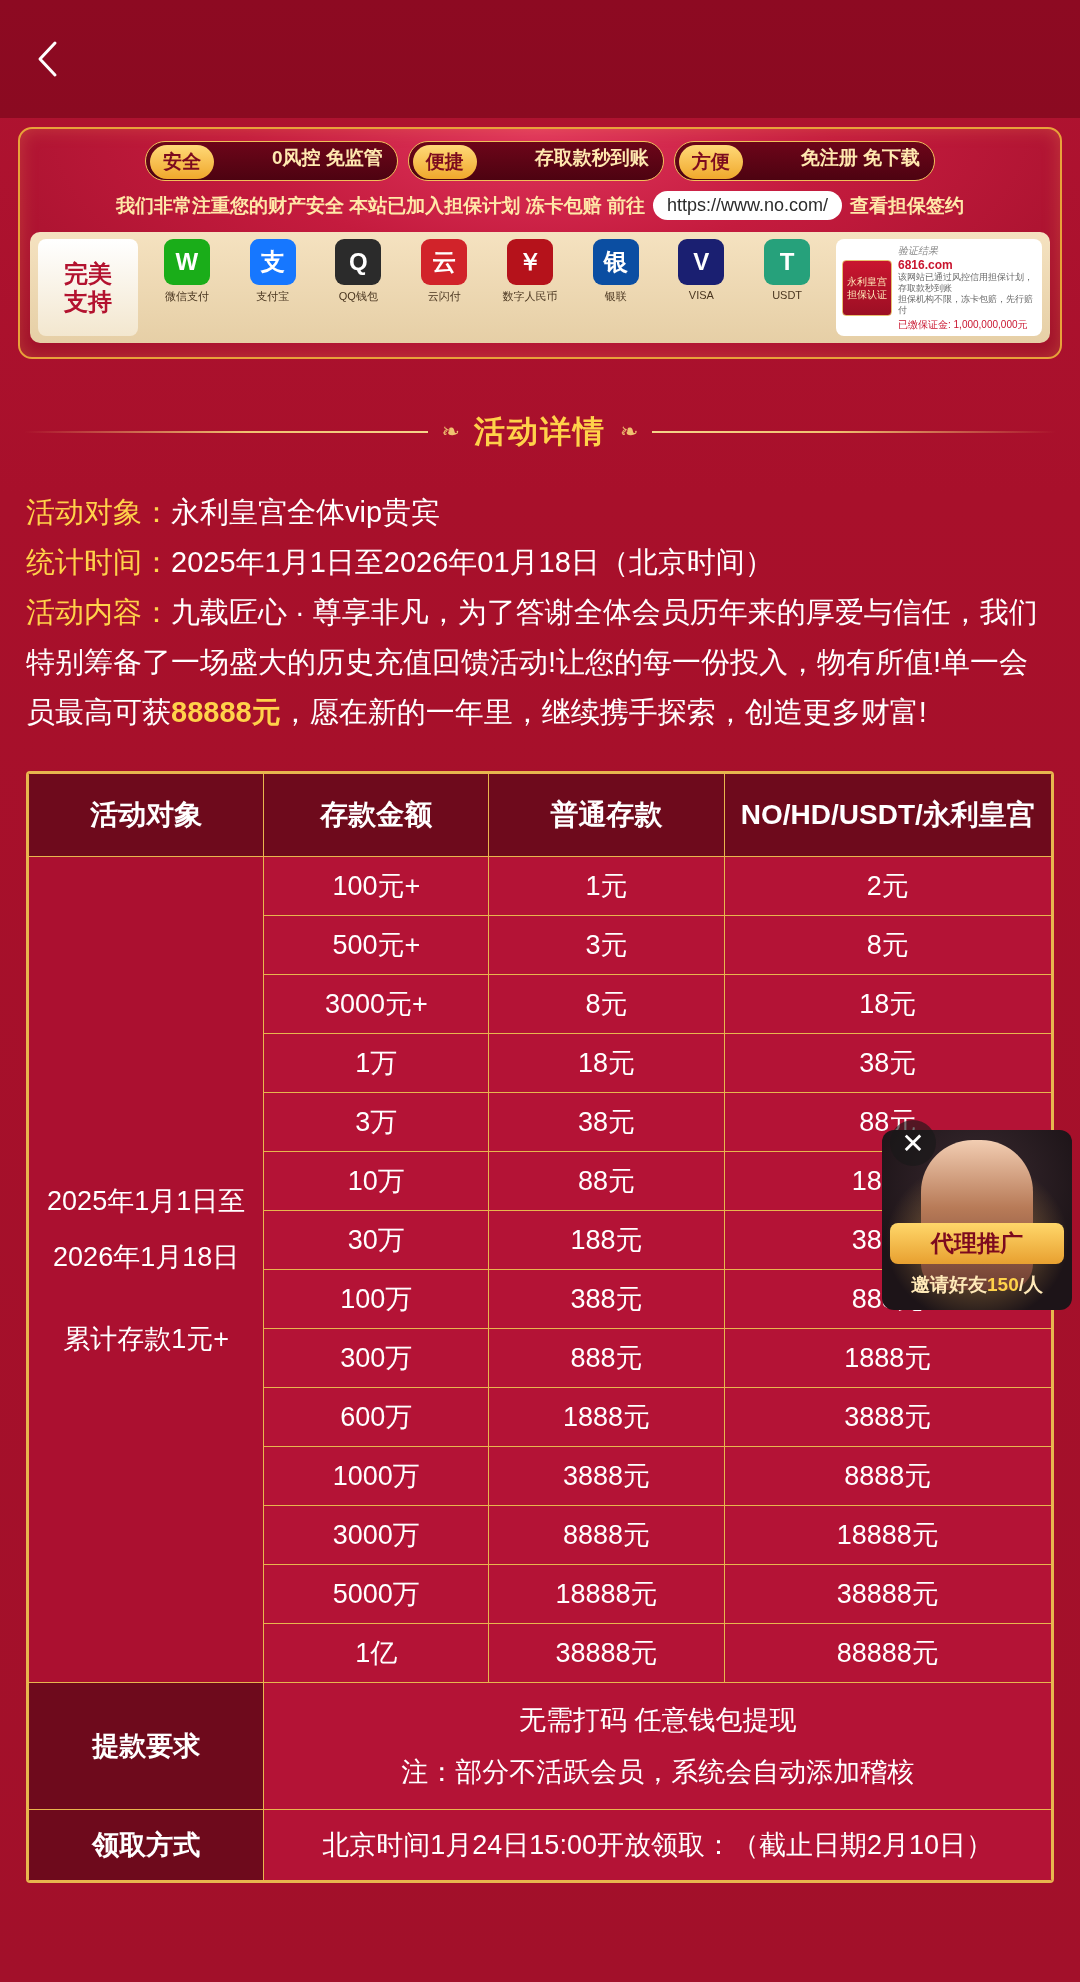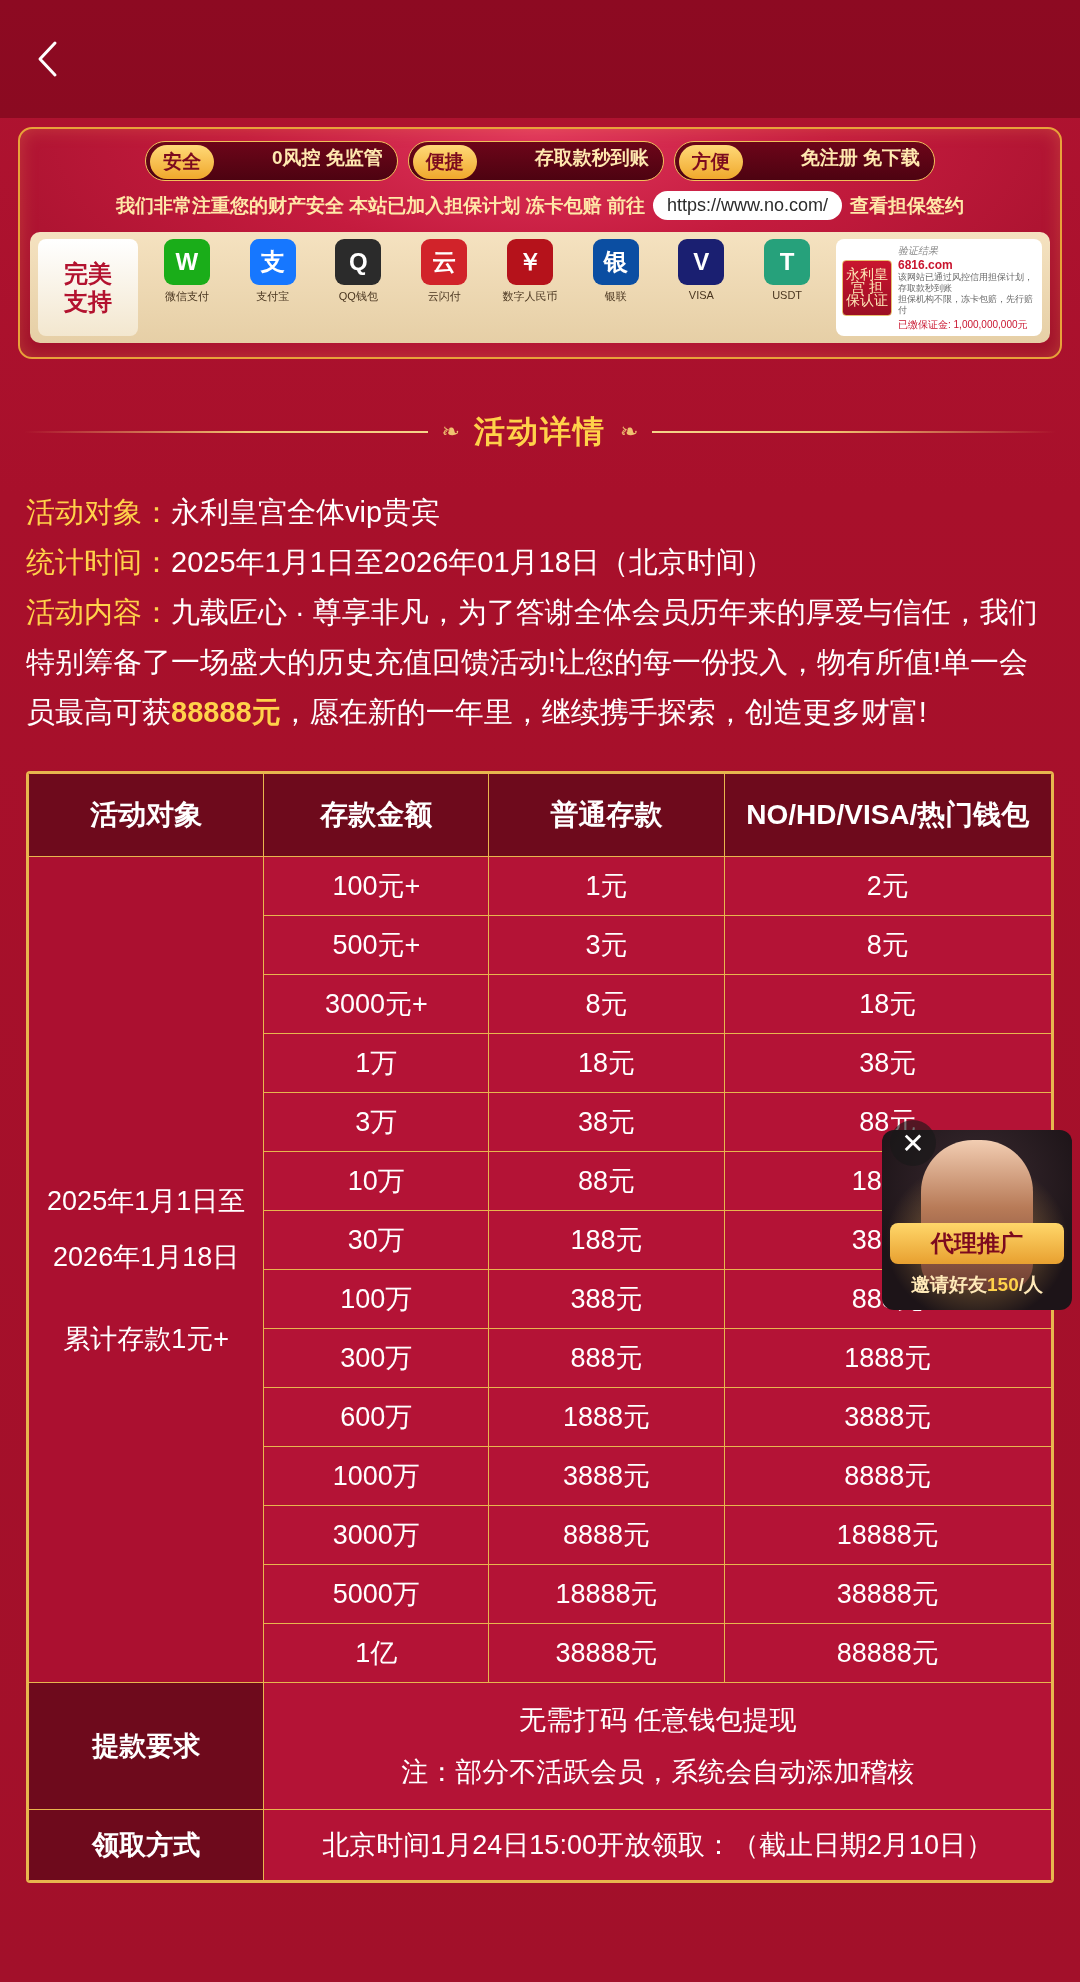--- a/index.html
+++ b/index.html
@@ -160,21 +160,21 @@
     align-items: center;
     padding: 5px 6px;
     gap: 6px;
   }
   .cert-seal {
     width: 50px; height: 56px;
     background: linear-gradient(180deg, #c9152f 0%, #9c0f24 100%);
     border: 1px solid #e8c070;
     border-radius: 4px;
     color: #ffe9b8;
-    font-size: 14px;
+    font-size: 10px;
     line-height: 13px;
     text-align: center;
     display: flex; align-items: center; justify-content: center;
     padding: 2px;
   }
   .cert-body { flex: 1; min-width: 0; }
   .cert-title { color: #c9152f; font-size: 12px; font-weight: 700; }
   .cert-line { color: #6a6a6a; font-size: 9px; line-height: 11px; }
   .cert-amount { color: #c9152f; font-size: 10px; line-height: 13px; margin-top: 2px; }
   .cert-tag { color: #888; font-size: 10px; text-align: left; font-style: italic; }
@@ -494,21 +494,21 @@
         <col style="width:23%">
           <col style="width:22%">
           <col style="width:23%">
           <col style="width:32%">
       </colgroup>
       <thead>
         <tr>
           <th>活动对象</th>
           <th>存款金额</th>
           <th>普通存款</th>
-          <th>NO/HD/VISA/热门钱包</th>
+          <th>NO/HD/USDT/永利皇宫</th>
         </tr>
       </thead>
       <tbody>
         <tr>
           <td class="obj-cell" rowspan="14">
             <span>2025年1月1日至2026年1月18日</span>
             <span class="sub">累计存款1元+</span>
           </td>
           <td>100元+</td>
           <td>1元</td>

